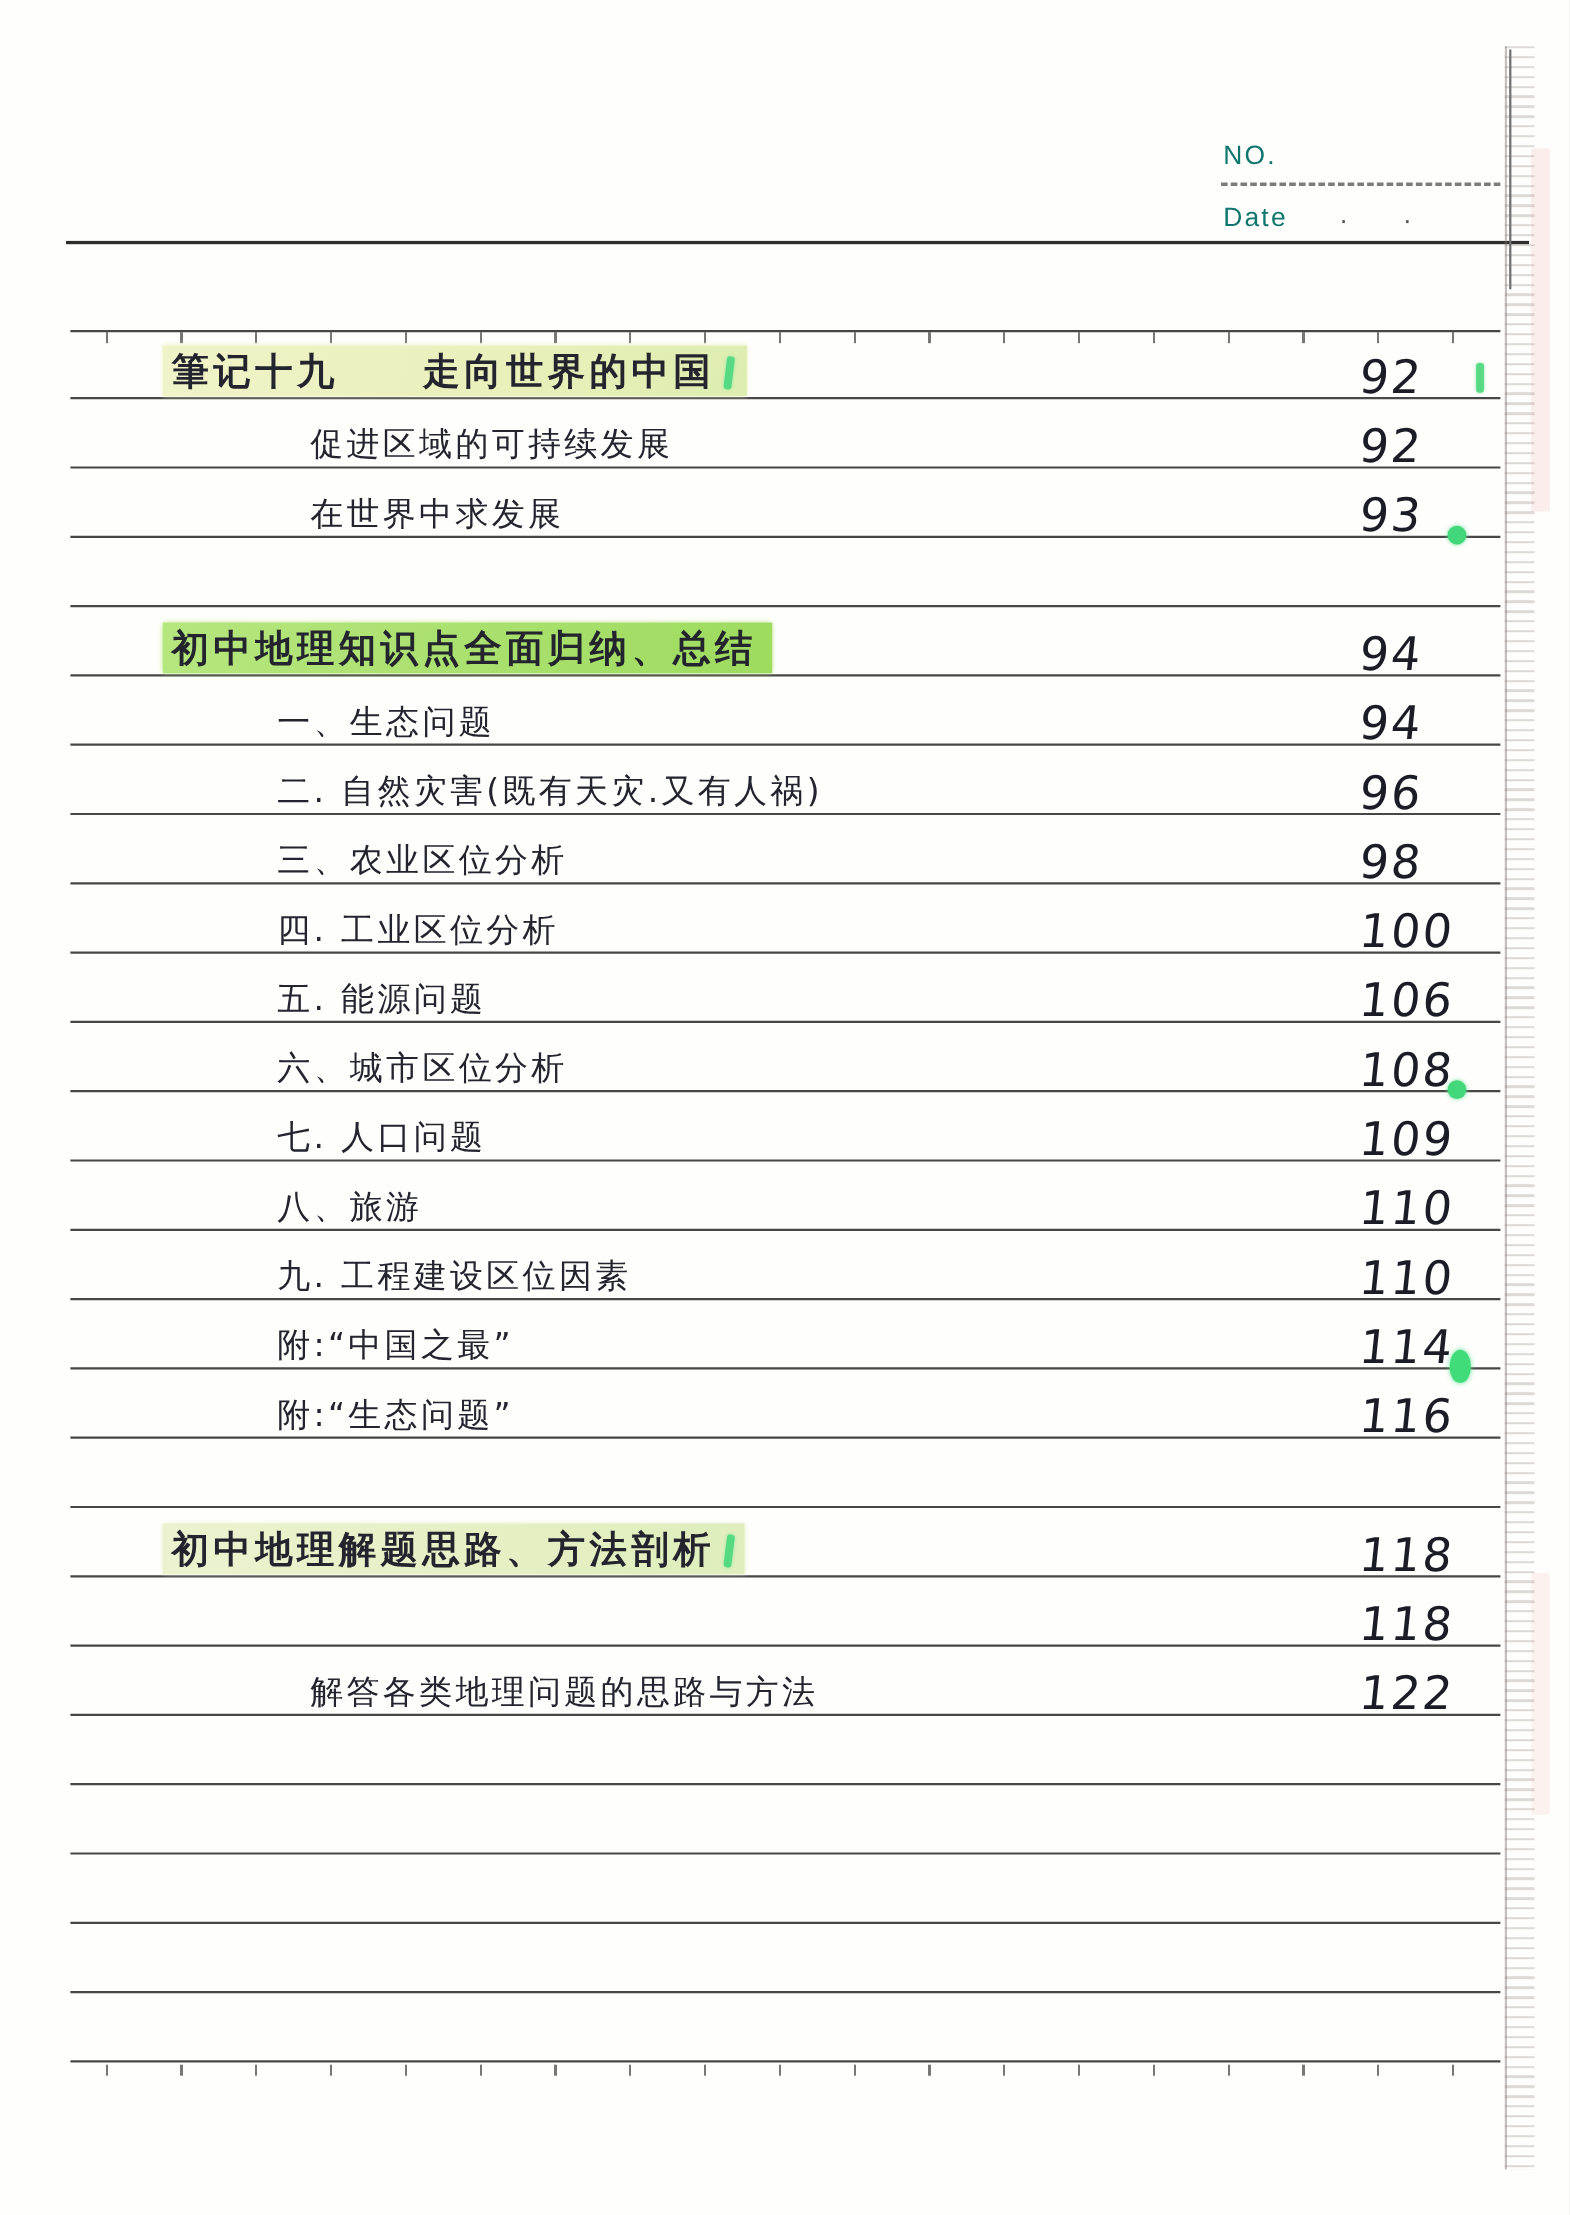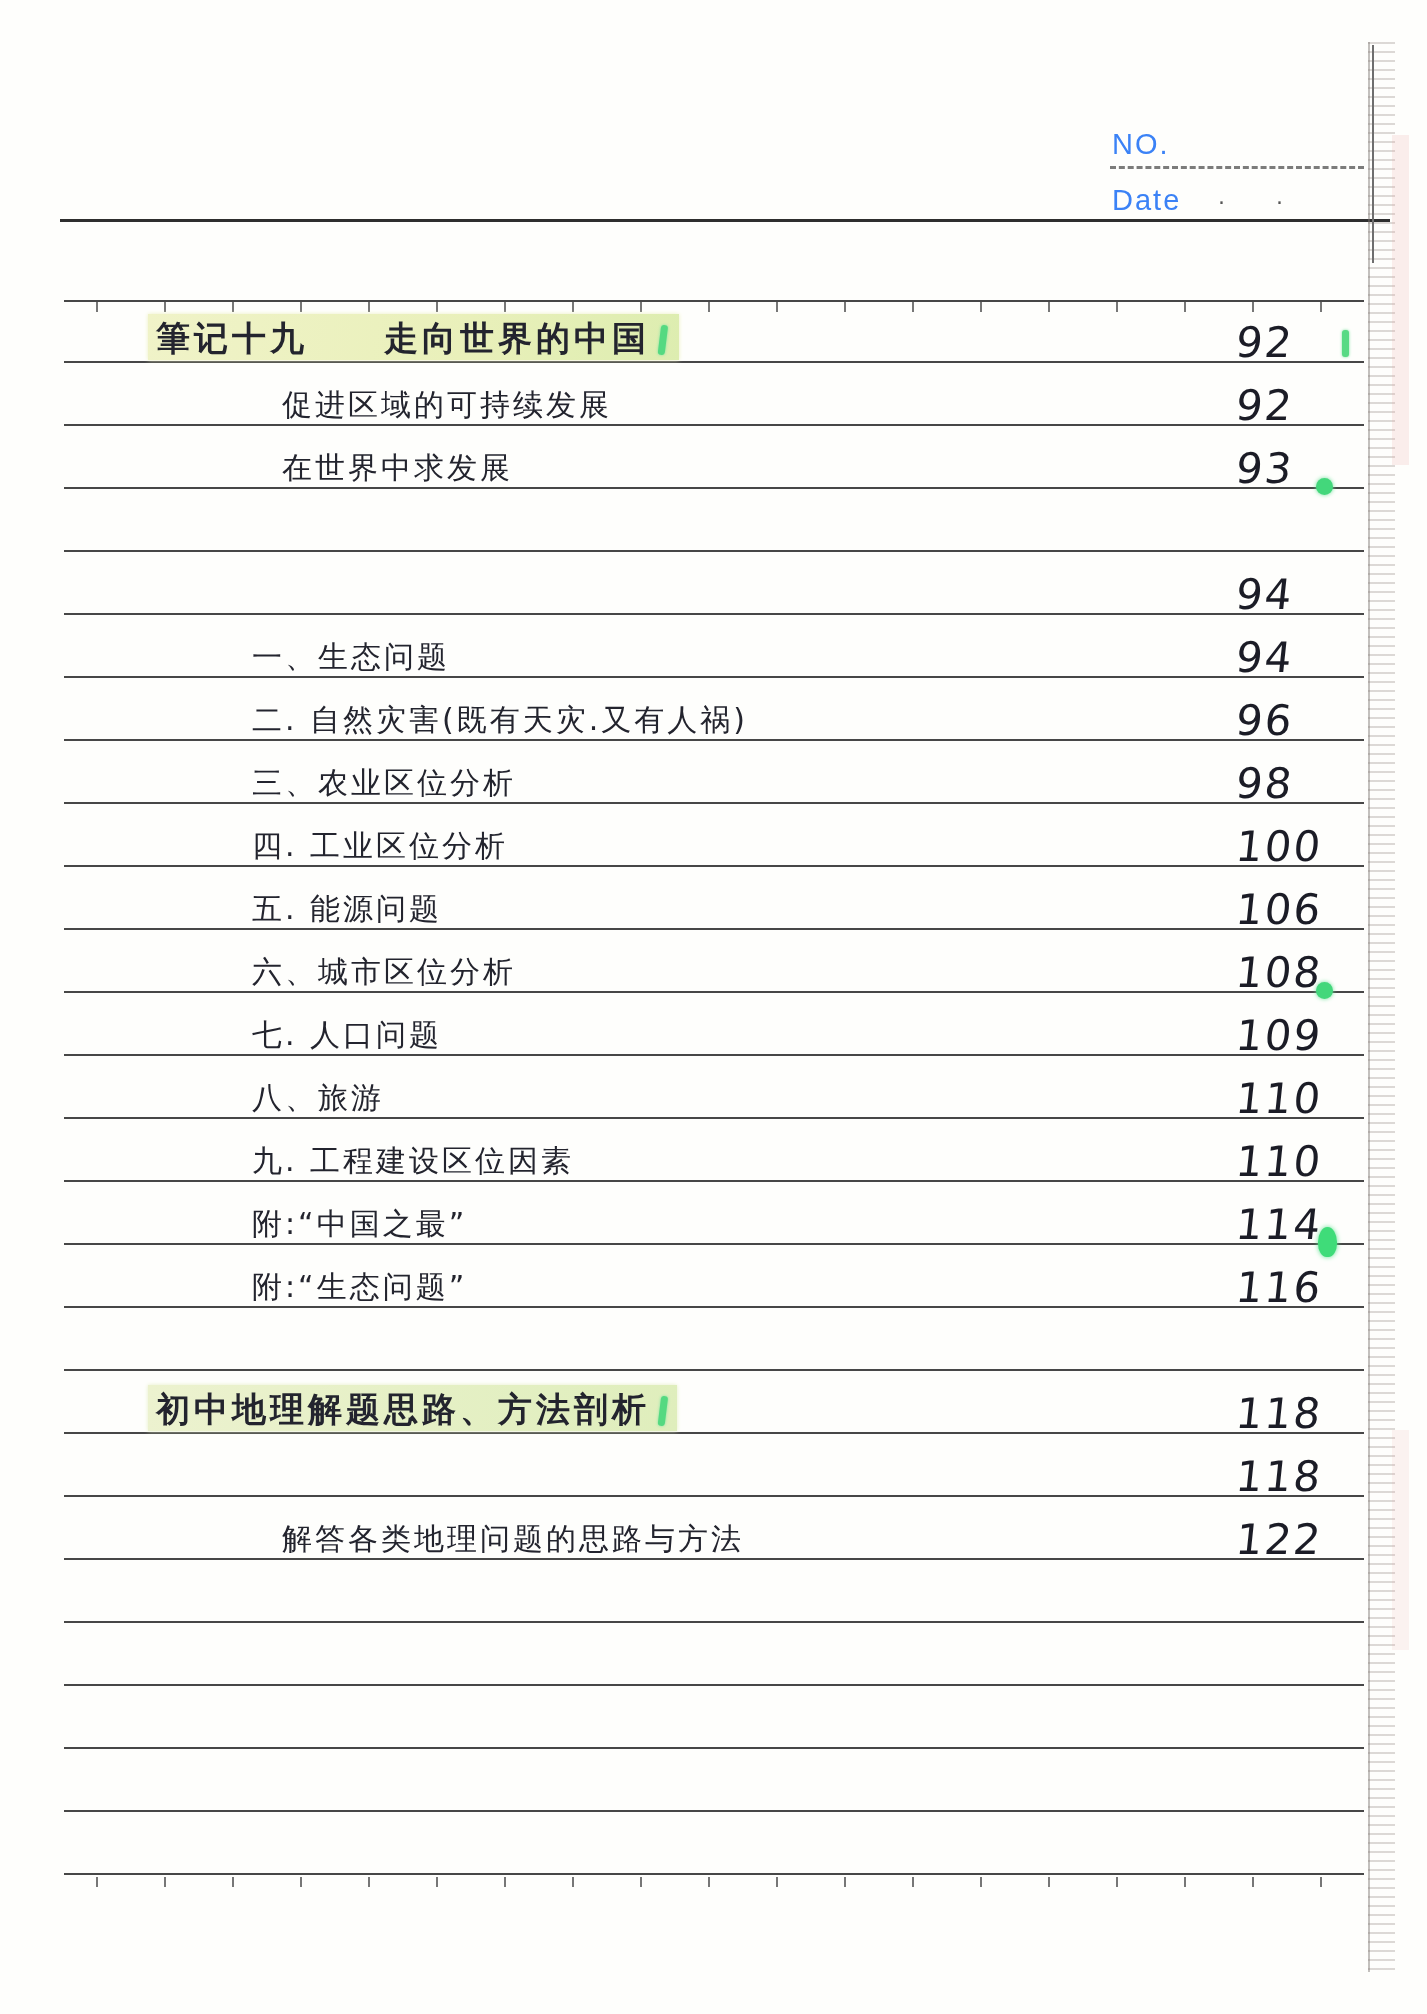--- a/index.html
+++ b/index.html
@@ -3,21 +3,21 @@
 <meta charset="utf-8">
 <style>
   html,body{margin:0;padding:0;background:#e9e9e9;}
   .sheet{
     position:relative;width:1427px;height:2014px;margin:0 auto;
     background:#fefefc;overflow:hidden;
     font-family:"DejaVu Sans","Liberation Sans",sans-serif;
   }
   
   .no-label,.date-label{
-    position:absolute;left:1112px;color:#3b82f6;font-size:29px;
+    position:absolute;left:1112px;color:#0f766e;font-size:24px;
     letter-spacing:2px;font-family:"Liberation Sans",sans-serif;
   }
   .no-label{top:128px;}
   .date-label{top:184px;}
   .no-dashes{
     position:absolute;left:1110px;top:166px;width:254px;height:0;
     border-bottom:3px dashed #5c5c5c;opacity:.8;
   }
   .date-dot{position:absolute;top:190px;color:#555;font-size:22px;}
   .date-dot.d1{left:1218px;}
@@ -92,20 +92,21 @@
         <span class="entry-text" style="left: 218px;">促进区域的可持续发展</span>
         <span class="page-num">92</span>
       </div>
       <div class="toc-row" style="top: 426px; height: 61px;">
         <span class="entry-text" style="left: 218px;">在世界中求发展</span>
         <span class="page-num">93</span>
         <div class="right-mark dot"></div>
       </div>
       <div class="toc-row" style="top: 489px; height: 61px;"></div>
       <div class="toc-row lv0" style="top: 552px; height: 61px;">
+        <span class="entry-text hl-green" style="left: 84px;">初中地理知识点全面归纳、总结</span>
         <span class="page-num">94</span>
       </div>
       <div class="toc-row" style="top: 615px; height: 61px;">
         <span class="entry-text" style="left: 188px;">一、生态问题</span>
         <span class="page-num">94</span>
       </div>
       <div class="toc-row" style="top: 678px; height: 61px;">
         <span class="entry-text" style="left: 188px;">二. 自然灾害(既有天灾.又有人祸)</span>
         <span class="page-num">96</span>
       </div>

